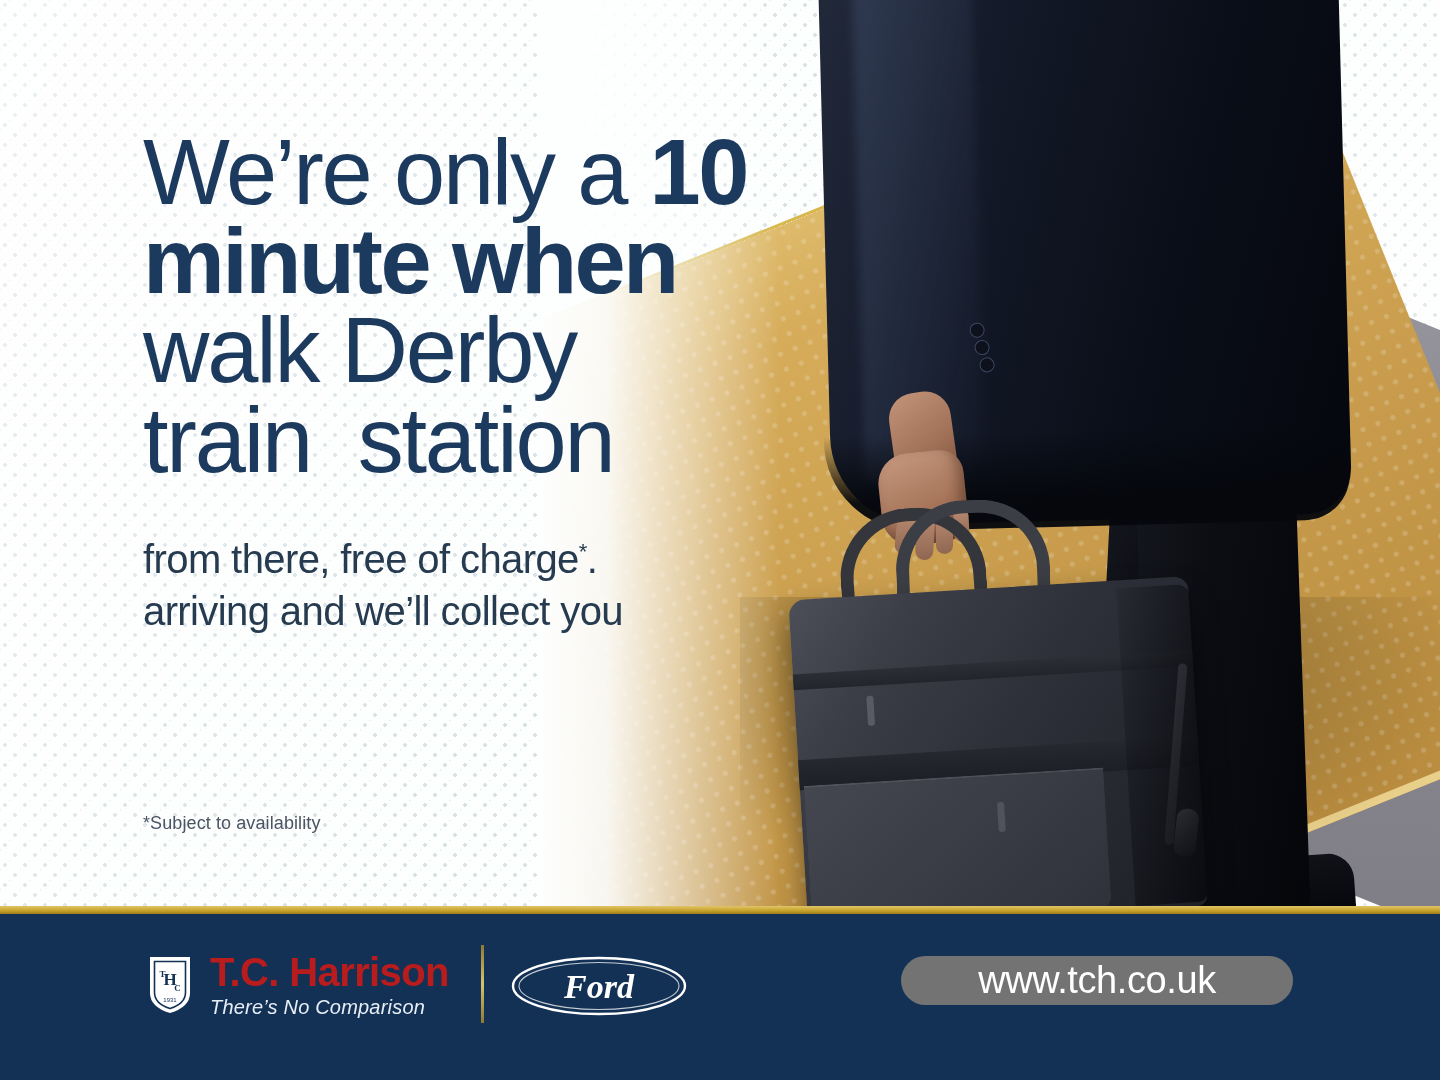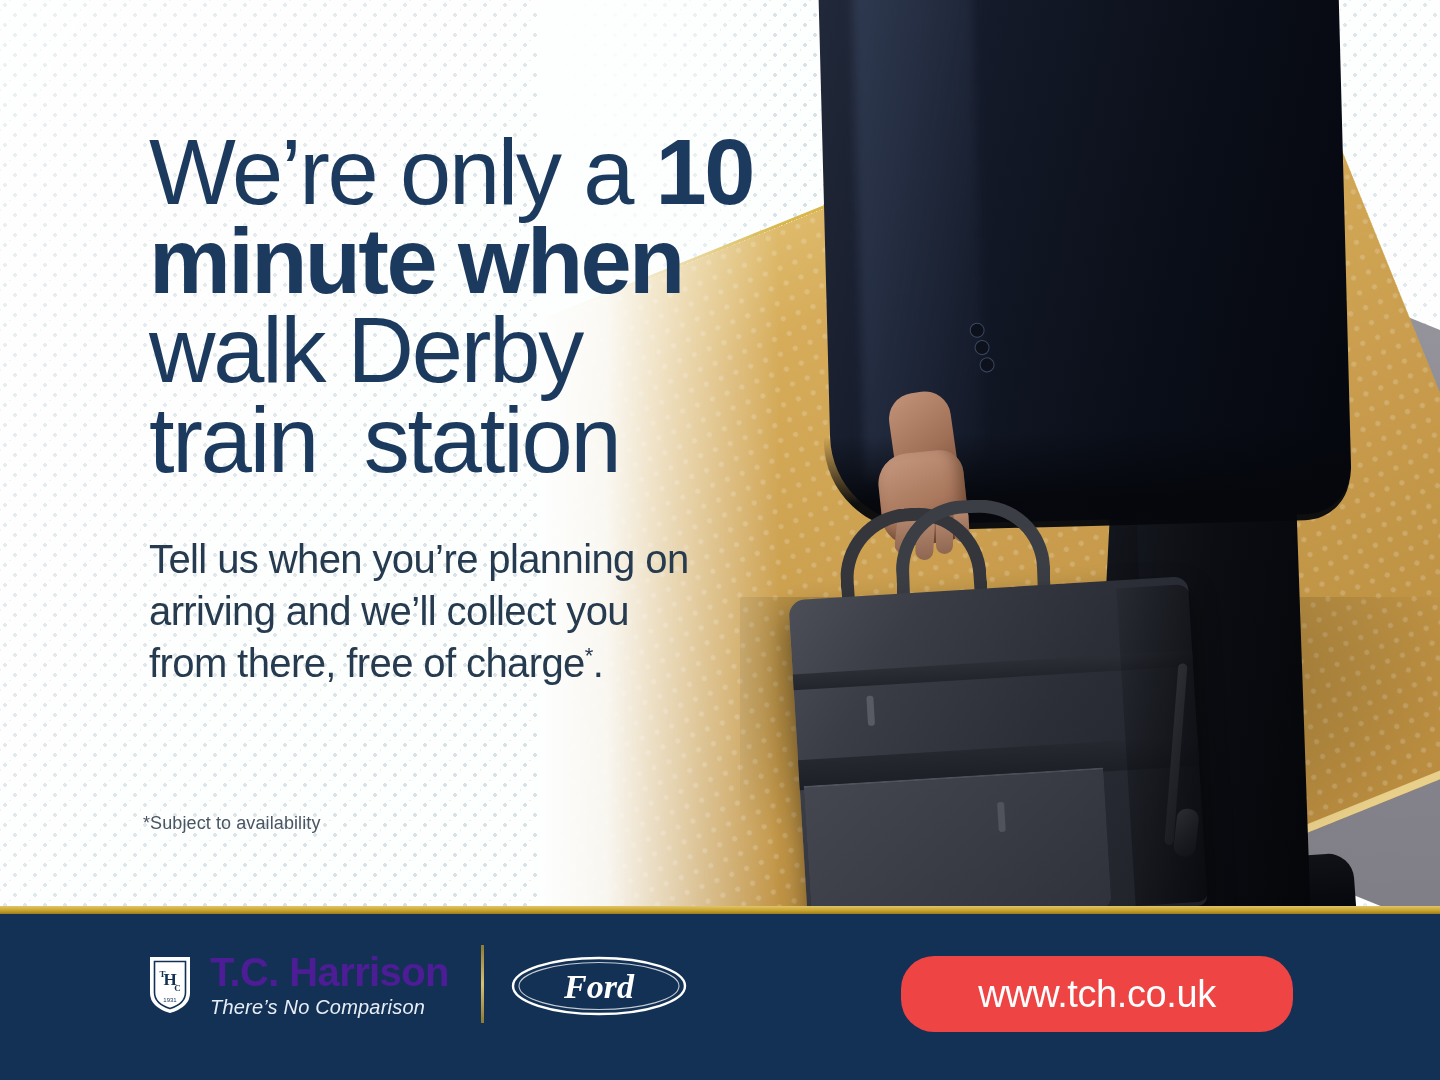--- a/index.html
+++ b/index.html
@@ -320,21 +320,21 @@
     top: 0;
     width: 240px;
     height: 100%;
     background: linear-gradient(90deg, rgba(253,254,254,1) 0%, rgba(253,254,254,0.92) 28%, rgba(253,254,254,0.0) 100%);
     pointer-events: none;
   }
 
   
   .copy {
     position: absolute;
-    left: 149px;
+    left: 143px;
     top: 128px;
     width: 720px;
   }
   .headline {
     color: #1c3a5e;
     font-size: 92px;
     line-height: 0.97;
     letter-spacing: -2.2px;
     font-weight: 400;
     margin: 0;
@@ -385,21 +385,21 @@
     position: absolute;
     left: 148px;
     top: 952px;
     display: flex;
     align-items: center;
     gap: 18px;
   }
   .shield { width: 44px; height: 60px; display: block; }
   .tch-text { line-height: 1; }
   .tch-name {
-    color: #4c1d95;
+    color: #b91c1c;
     font-size: 40px;
     font-weight: 700;
     letter-spacing: -0.6px;
     display: block;
   }
   .tch-tag {
     color: #e8eef6;
     font-size: 20px;
     font-style: italic;
     font-weight: 400;
@@ -421,23 +421,23 @@
     top: 955px;
     width: 178px;
     height: 62px;
   }
 
   .url-pill {
     position: absolute;
     left: 901px;
     top: 956px;
     width: 392px;
-    height: 76px;
+    height: 49px;
     border-radius: 33px;
-    background: #ef4444;
+    background: #737373;
     display: flex;
     align-items: center;
     justify-content: center;
   }
   .url-pill span {
     color: #ffffff;
     font-size: 38px;
     letter-spacing: -0.4px;
     font-weight: 400;
   }
@@ -507,23 +507,22 @@
   
   <div class="copy">
     <h1 class="headline">
       <span class="hl-line"><span>We’re only a </span><b>10</b></span>
       <span class="hl-line"><b>minute when</b></span>
       <span class="hl-line">walk Derby</span>
       <span class="hl-line">train  station</span>
     </h1>
 
     <p class="subhead">
-      <span class="sub-line">Tell us when you’re planning on</span>
+      <span class="sub-line"><span>from there, free of charge</span><sup>*</sup><span>.</span></span>
       <span class="sub-line">arriving and we’ll collect you</span>
-      <span class="sub-line"><span>from there, free of charge</span><sup>*</sup><span>.</span></span>
     </p>
   </div>
 
   <div class="disclaimer">*Subject to availability</div>
 
   
   <div class="gold-rule"></div>
 
   
   <div class="footer"></div>

